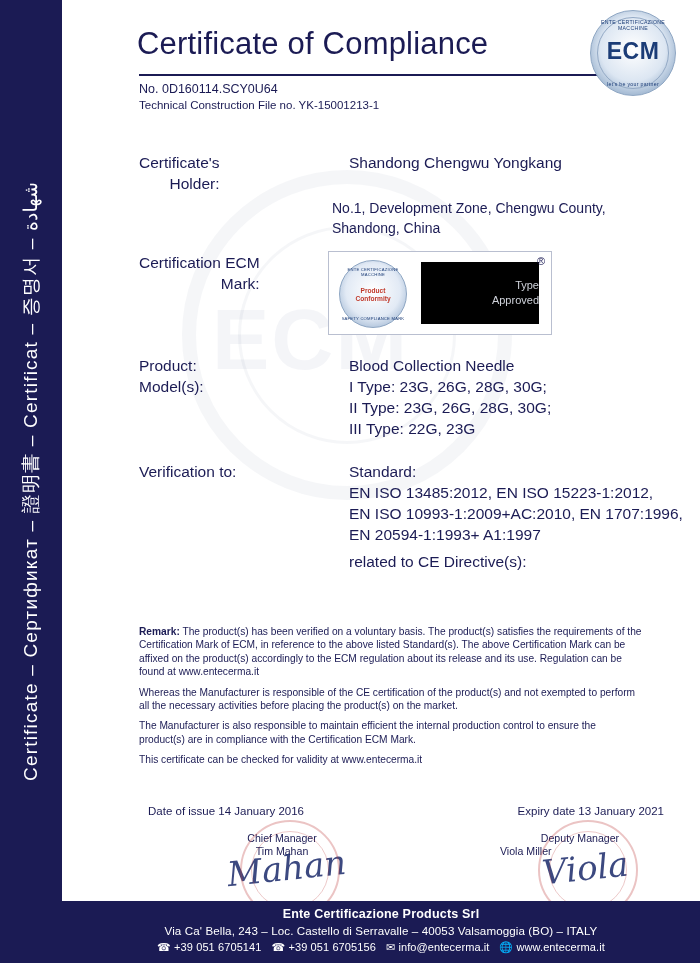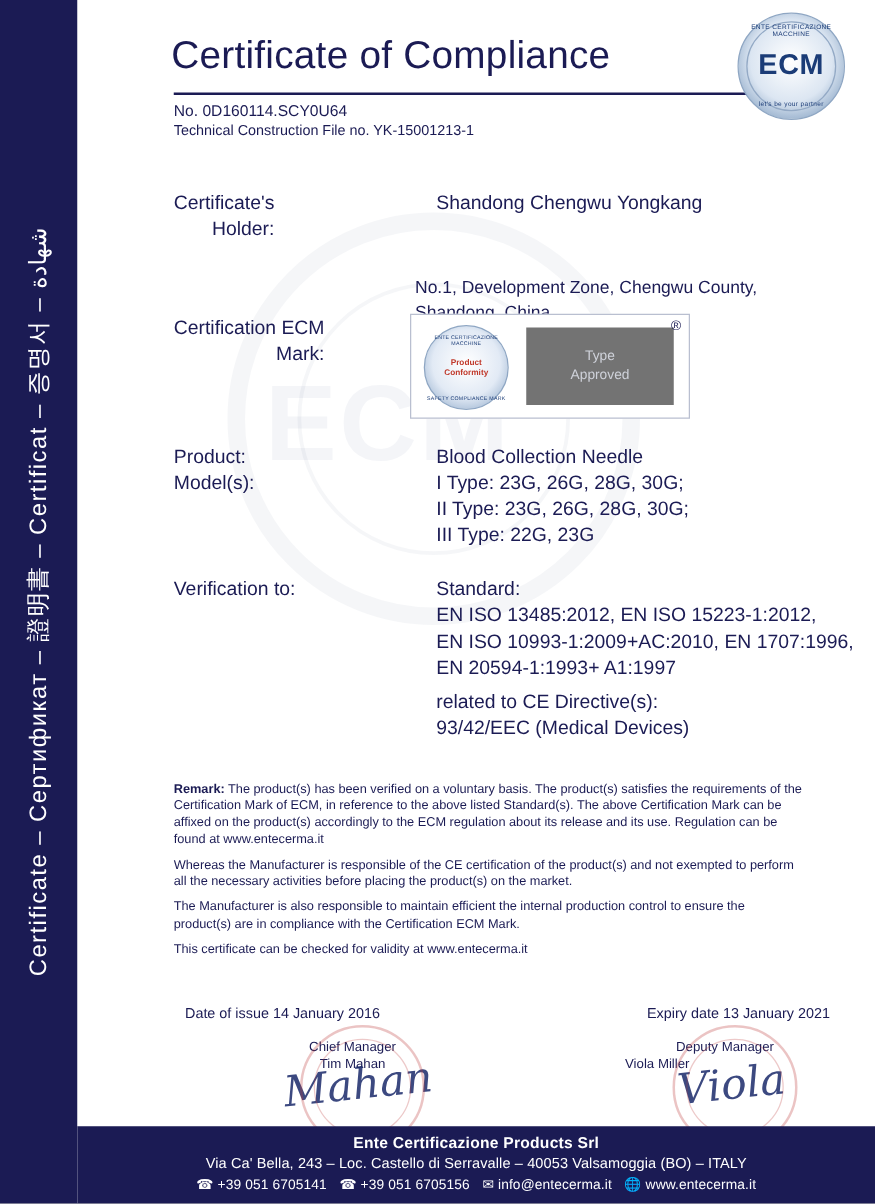--- a/index.html
+++ b/index.html
@@ -228,23 +228,23 @@
     display:block;
     font-size:6.6px;
     font-weight:bold;
     color:#c0392b;
     line-height:8px;
   }
   .mark-dark {
     position: absolute;
     left: 92px; top: 10px;
     width: 118px; height: 62px;
-    background: #737373;
+    background: #000000;
     color: #cfd2da;
-    text-align: center;
+    text-align: right;
     font-size: 11px;
     line-height: 15px;
     padding-top: 16px;
     box-sizing: border-box;
   }
   .mark-r {
     position: absolute;
     right: 6px; top: 3px;
     font-size: 11px;
     color: #1b1b54;
@@ -358,21 +358,21 @@
     <div class="certno">No. 0D160114.SCY0U64</div>
     <div class="tcf">Technical Construction File no. YK-15001213-1</div>
 
     <div class="label" style="top:152px;">
       <div>Certificate's</div>
       <div>Holder:</div>
     </div>
     <div class="value big" style="top:152px;">
       <div>Shandong Chengwu Yongkang</div>
     </div>
-    <div class="value" style="top:198px;margin-top:21px;">
+    <div class="value" style="top:198px;">
       <div>No.1, Development Zone, Chengwu County,</div>
       <div>Shandong, China</div>
     </div>
 
     <div class="label" style="top:252px;">
       <div>Certification ECM</div>
       <div>Mark:</div>
     </div>
     <div class="mark-box">
       <div class="mark-badge">
@@ -402,21 +402,20 @@
 
     <div class="label" style="top:461px;">Verification to:</div>
     <div class="value big" style="top:461px;">
       <div>Standard:</div>
       <div>EN ISO 13485:2012, EN ISO 15223-1:2012,</div>
       <div>EN ISO 10993-1:2009+AC:2010, EN 1707:1996,</div>
       <div>EN 20594-1:1993+ A1:1997</div>
     </div>
     <div class="value big" style="top:551px;">
       <div>related to CE Directive(s):</div>
-      <div>93/42/EEC (Medical Devices)</div>
     </div>
 
     <div class="remark">
       <p><b>Remark:</b><span> The product(s) has been verified on a voluntary basis. The product(s) satisfies the requirements of the Certification Mark of ECM, in reference to the above listed Standard(s). The above Certification Mark can be affixed on the product(s) accordingly to the ECM regulation about its release and its use. Regulation can be found at www.entecerma.it</span></p>
       <p>Whereas the Manufacturer is responsible of the CE certification of the product(s) and not exempted to perform all the necessary activities before placing the product(s) on the market.</p>
       <p>The Manufacturer is also responsible to maintain efficient the internal production control to ensure the product(s) are in compliance with the Certification ECM Mark.</p>
       <p>This certificate can be checked for validity at www.entecerma.it</p>
     </div>
 
     <div class="issue-date">Date of issue 14 January 2016</div>

